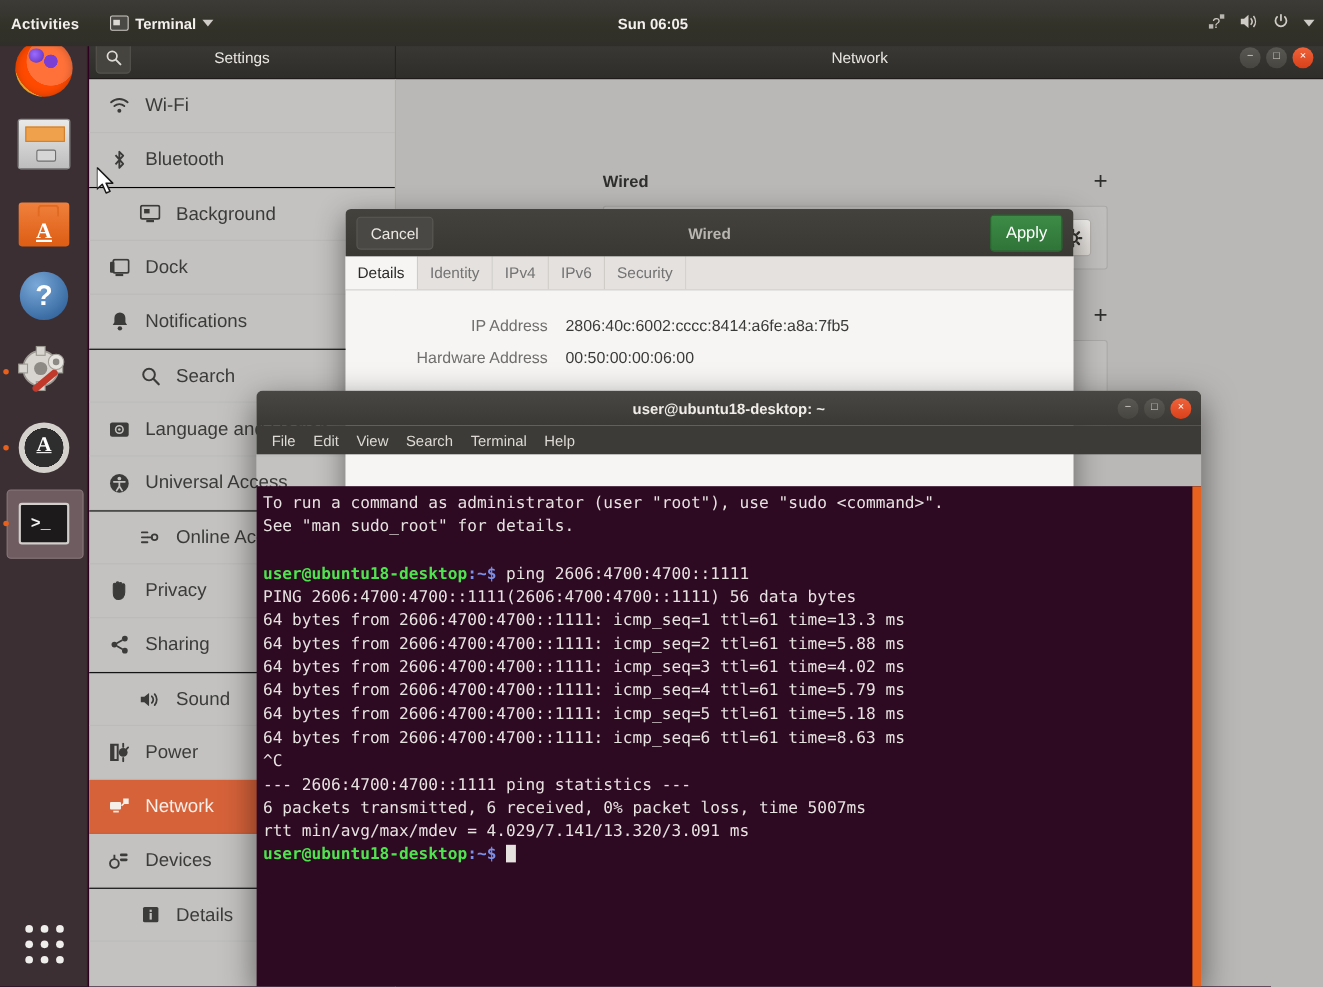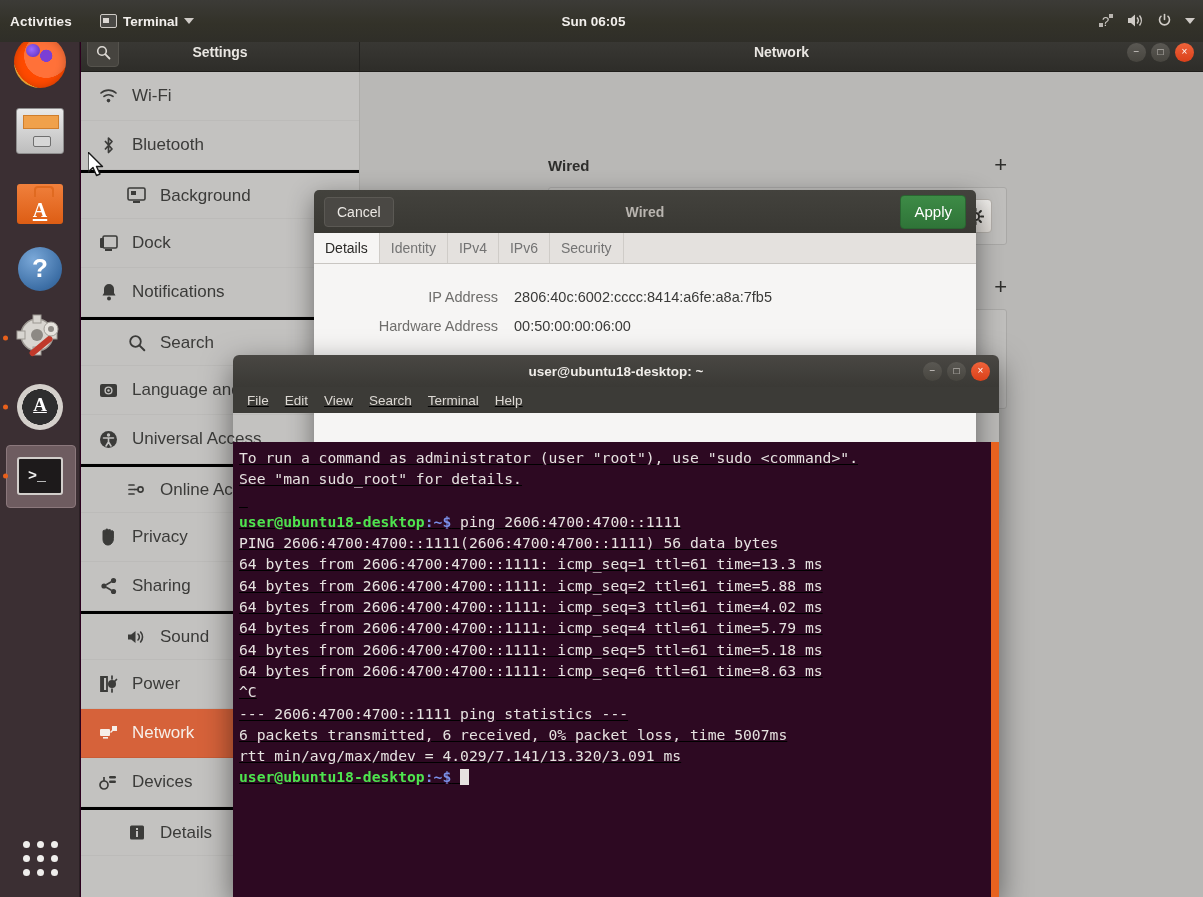--- a/index.html
+++ b/index.html
@@ -162,21 +162,21 @@
   }
   #settings-header .hdr-left {
     width: 279px; display:flex; align-items:center; position:relative;
     border-right: 1px solid #242320;
   }
   .search-btn {
     margin-left: 6px; width: 32px; height: 30px; border-radius: 4px;
     background: #46443f; border:1px solid #55534d;
     display:flex; align-items:center; justify-content:center;
   }
-  .hdr-title { color:#e9e6e2; font-weight:bold; font-size:14px; }
+  .hdr-title { color:#e9e6e2; font-weight:normal; font-size:14px; }
   .hdr-left .hdr-title { position:absolute; left:0; right:0; text-align:center; }
   #settings-header .hdr-right {
     flex: 1; display:flex; align-items:center; position:relative;
   }
   #settings-header .hdr-right .hdr-title {
     position:absolute; left:0; right:0; text-align:center;
   }
   .wbtns { position:absolute; right:9px; display:flex; gap:5px; align-items:center; }
   .wb {
     width:19px;height:19px;border-radius:50%;
@@ -189,21 +189,21 @@
   #settings-body { display:flex; height: 825px; }
   #sidebar {
     width: 279px; background: #c3c2c0; border-right:1px solid #aeadaa;
     overflow:hidden;
   }
   .side-item {
     height: 49px; display:flex; align-items:center; gap: 14px;
     padding-left: 18px; color:#3b3b39; font-size: 17px;
     border-bottom: 1px solid #bcbbb9;
   }
-  .side-item.sep-top { border-top: 3px solid #000000; padding-left: 46px; }
+  .side-item.sep-top { border-top: 1px solid #000000; padding-left: 46px; }
   .side-item.selected { background:#d6623a; color:#f6efe9; border-bottom-color:#c95c36; }
   .side-ico { width: 19px; height: 19px; display:flex; align-items:center; justify-content:center; }
   .side-ico svg { display:block; }
 
   #settings-main {
     flex:1; background:#b9b8b6; position:relative;
   }
   .net-section { position:absolute; }
   .net-head {
     display:flex; align-items:center; justify-content:space-between;
@@ -265,23 +265,23 @@
   }
   .dlg-tab.active { background:#f6f5f4; color:#2b2a28; }
   .dlg-tabs .tab-filler { flex:1; background:#e4e1de; }
   .dlg-content { background:#f6f5f4; height: 246px; padding-top: 25px; }
   .dlg-row { display:flex; margin-bottom: 13px; font-size:14.5px; }
   .dlg-row .k { width: 200px; text-align:right; color:#6f6e6c; padding-right: 16px; }
   .dlg-row .v { color:#3a3a38; }
 
   
   #terminal-window {
-    position:absolute; left: 233px; top: 355px; width: 766px; height: 542px;
+    position:absolute; left: 233px; top: 355px; width: 859px; height: 542px;
     z-index: 40; box-shadow: 0 10px 30px rgba(0,0,0,.5);
-    border-radius: 6px 6px 0 0; overflow:hidden;text-decoration:underline;
+    border-radius: 6px 6px 0 0; overflow:hidden;
   }
   #term-title {
     height: 32px; background: linear-gradient(to bottom,#494743,#3a3935);
     display:flex; align-items:center; position:relative;
   }
   #term-title .t {
     position:absolute; left:0; right:0; text-align:center; color:#f0ede9;
     font-weight:bold; font-size:13.5px;
   }
   #term-menu {

